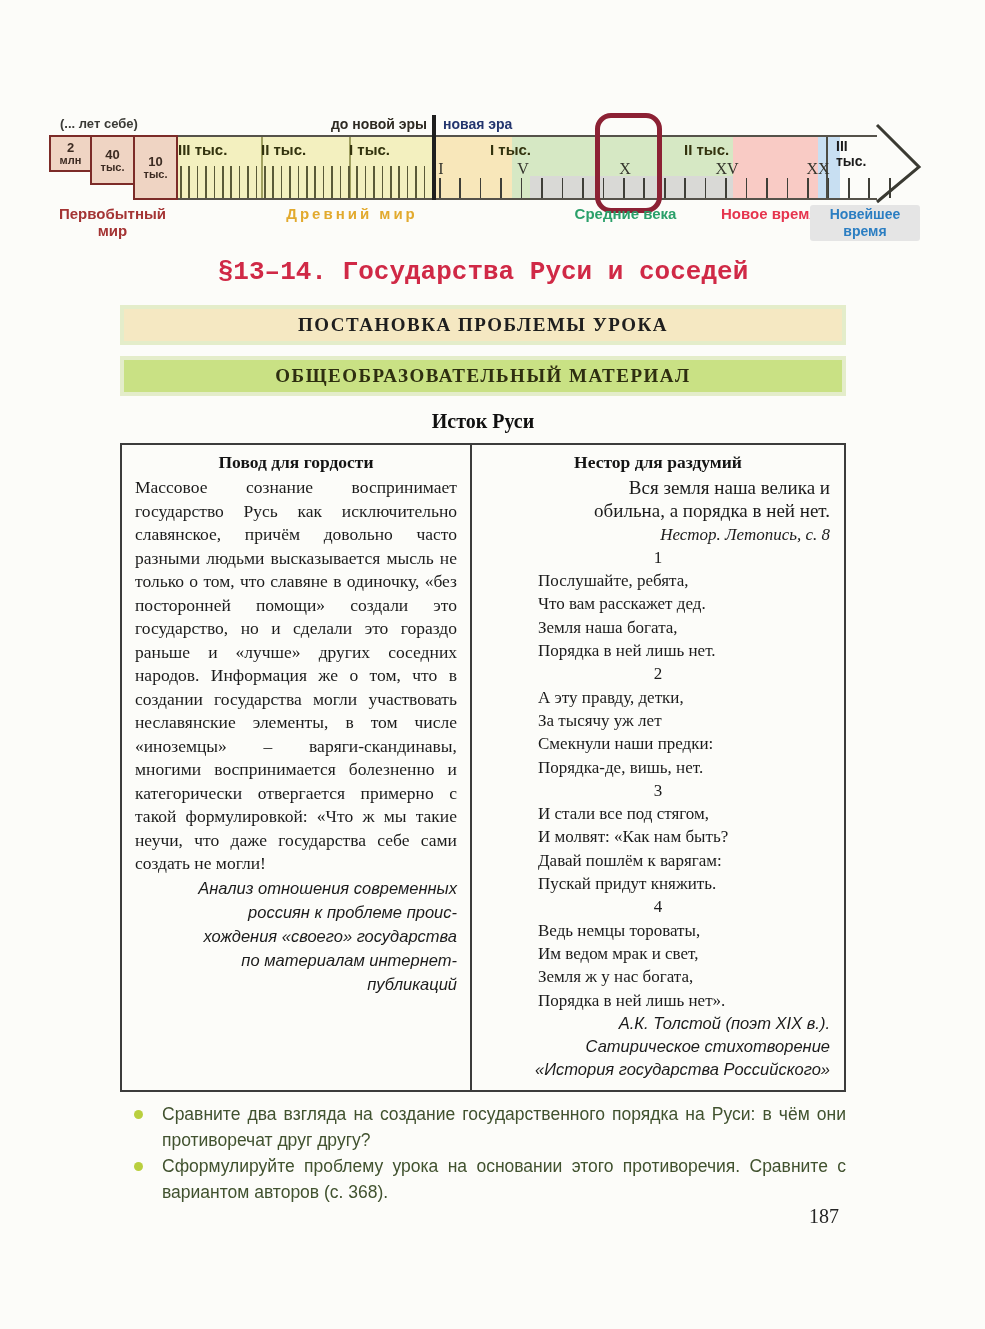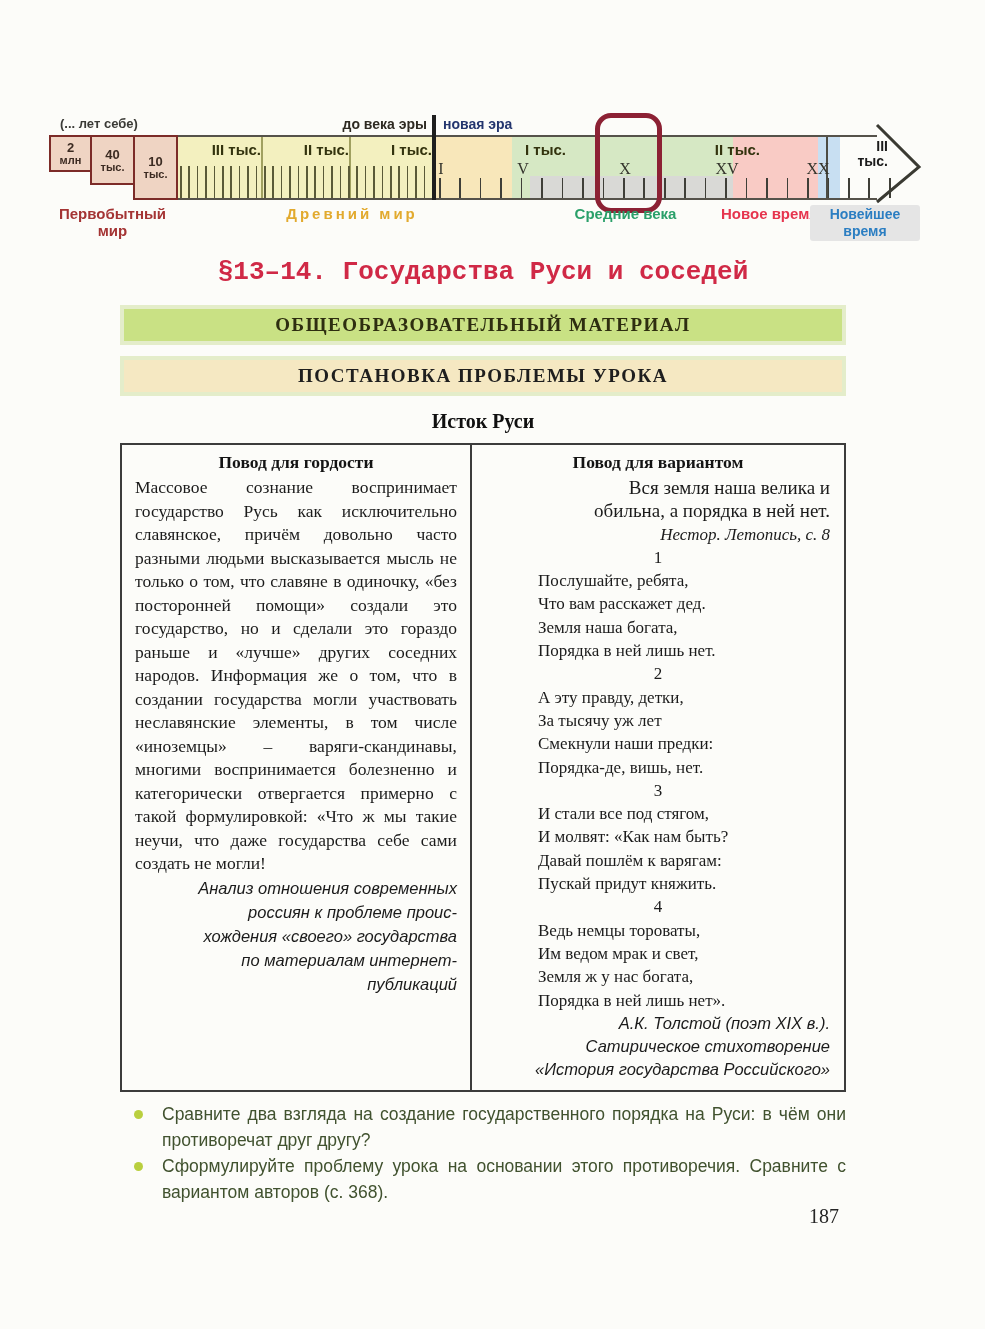--- a/index.html
+++ b/index.html
@@ -23,21 +23,21 @@
   .seg-green{left:512px;width:221px;background:#d6e8c4;}
   .seg-red{left:733px;width:85px;background:#f9cbc5;}
   .seg-blue{left:818px;width:22px;background:#c8dff2;}
   .seg-gray{position:absolute;left:530px;width:203px;top:68px;height:22px;background:#d9d9d6;}
   .tl-divider{position:absolute;left:432px;width:4px;top:7px;height:85px;background:#1e1e1e;}
   .tl-secline{position:absolute;top:29px;width:2px;height:61px;background:#a0a060;}
   .tl-secline-1{left:261px;}
   .tl-secline-2{left:349px;}
   .tl-year2000{position:absolute;left:826px;width:2px;top:29px;height:61px;background:#4c4c44;}
 
-  .tl-mill{position:absolute;top:33px;height:18px;text-align:right;
+  .tl-mill{position:absolute;top:33px;height:18px;text-align:left;
            font-family:"Liberation Sans",sans-serif;font-weight:bold;font-size:15px;color:#33330e;}
   .mill-b3{left:178px;width:83px;} .mill-b2{left:261px;width:88px;} .mill-b1{left:349px;width:83px;}
   .mill-c1{left:490px;width:76px;} .mill-c2{left:684px;width:76px;}
   .mill-c3{left:836px;width:52px;top:31px;white-space:pre-line;line-height:15px;font-size:14px;color:#1c1c1c;}
 
   .tl-ticks-bce{position:absolute;left:180px;width:252px;top:58px;height:32px;
       background:repeating-linear-gradient(to right,#5a5a38 0 1.6px,transparent 1.6px 8.4px);}
   .tl-ticks-ce{position:absolute;left:439px;width:458px;top:70px;height:20px;
       background:repeating-linear-gradient(to right,#3f3f38 0 1.6px,transparent 1.6px 20.45px);}
 
@@ -98,21 +98,21 @@
 
   .page-num{position:absolute;top:1204px;right:146px;font-size:20px;line-height:24px;color:#262626;}
 </style>
 </head>
 <body>
 
 <div class="page">
 
   <div class="timeline">
     <div class="tl-toplabel tl-years-ago">(... лет себе)</div>
-    <div class="tl-toplabel tl-bce">до века эры</div>
+    <div class="tl-toplabel tl-bce">до новой эры</div>
     <div class="tl-toplabel tl-ce">новая эра</div>
 
     <div class="tl-seg seg-bce-yellow"></div>
     <div class="tl-seg seg-ce-yellow"></div>
     <div class="tl-seg seg-green"></div>
     <div class="tl-seg seg-red"></div>
     <div class="tl-seg seg-blue"></div>
     <div class="seg-gray"></div>
 
     <div class="tl-line tl-line-top"></div>
@@ -163,41 +163,41 @@
     <div class="tl-era era-ancient">Древний мир</div>
     <div class="tl-era era-middle">Средние века</div>
     <div class="tl-era era-new">Новое время</div>
     <div class="tl-era era-newest">Новейшее
 время</div>
   </div>
 
   <div class="content">
     <h1 class="page-title">§13–14. Государства Руси и соседей</h1>
 
+    <div class="banner banner-problem">
+      <div class="banner-inner">ПОСТАНОВКА ПРОБЛЕМЫ УРОКА</div>
+    </div>
     <div class="banner banner-general">
       <div class="banner-inner">ОБЩЕОБРАЗОВАТЕЛЬНЫЙ МАТЕРИАЛ</div>
-    </div>
-    <div class="banner banner-problem">
-      <div class="banner-inner">ПОСТАНОВКА ПРОБЛЕМЫ УРОКА</div>
     </div>
 
     <div class="section-title">Исток Руси</div>
 
     <div class="grid-table">
       <div class="cell cell-left">
         <div class="cell-header">Повод для гордости</div>
         <div class="pride-body">Массовое сознание воспринимает государство Русь как исключительно славянское, причём довольно часто разными людьми высказывается мысль не только о том, что славяне в одиночку, «без посторонней помощи» создали это государство, но и сделали это гораздо раньше и «лучше» других соседних народов. Информация же о том, что в создании государства могли участвовать неславянские элементы, в том числе «иноземцы» – варяги-скандинавы, многими воспринимается болезненно и категорически отвергается примерно с такой формулировкой: «Что ж мы такие неучи, что даже государства себе сами создать не могли!</div>
         <div class="pride-source">Анализ отношения современных
 россиян к проблеме проис-
 хождения «своего» государства
 по материалам интернет-
 публикаций</div>
       </div>
       <div class="cell cell-right">
-        <div class="cell-header">Повод для вариантом</div>
+        <div class="cell-header">Нестор для раздумий</div>
         <div class="epigraph">Вся земля наша велика и
 обильна, а порядка в ней нет.</div>
         <div class="epigraph-source">Нестор. Летопись, с. 8</div>
 
         <div class="stanza-number">1</div>
         <div class="stanza">Послушайте, ребята,
 Что вам расскажет дед.
 Земля наша богата,
 Порядка в ней лишь нет.</div>
         <div class="stanza-number">2</div>

